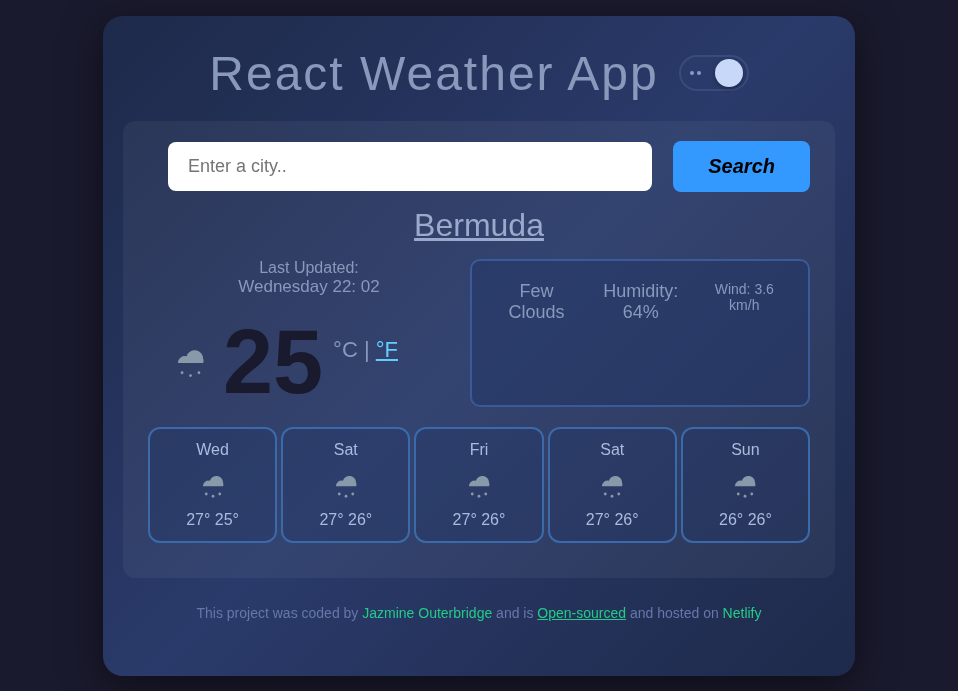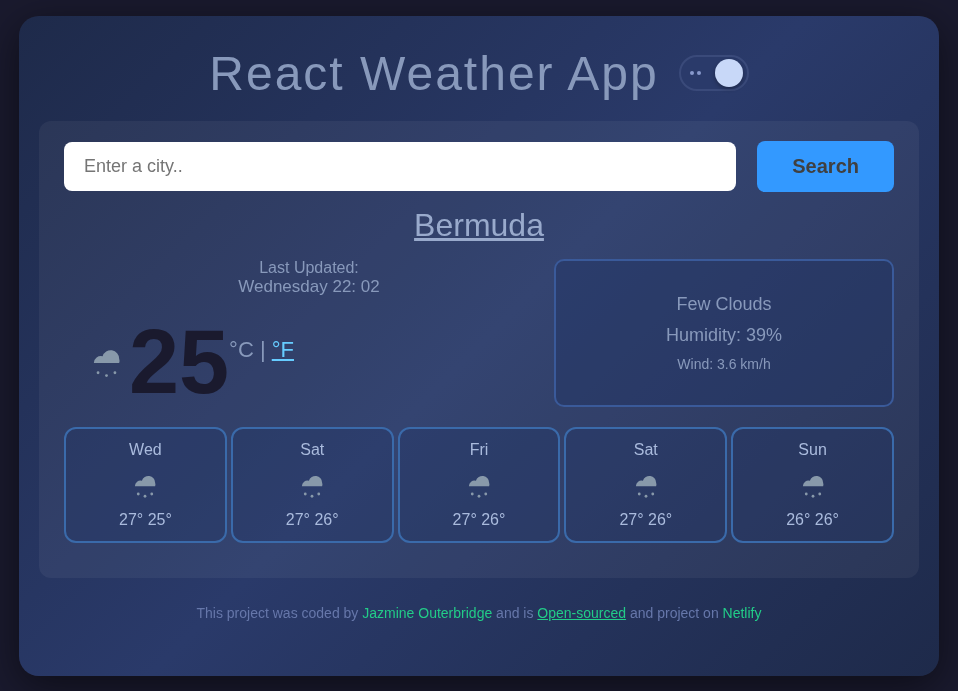--- a/index.html
+++ b/index.html
@@ -7,21 +7,21 @@
       background: #1a1a2e;
       display: flex;
       justify-content: center;
       align-items: center;
       min-height: 100vh;
       font-family: Arial, sans-serif;
     }
     .app-container {
       background: linear-gradient(135deg, #1e2a4a 0%, #2a3a6a 50%, #1e2a4a 100%);
       border-radius: 20px;
-      width: 920px;
+      width: 752px;
       min-height: 660px;
       padding: 20px;
       box-shadow: 0 10px 40px rgba(0,0,0,0.5);
       display: flex;
       flex-direction: column;
     }
     .header {
       display: flex;
       align-items: center;
       justify-content: center;
@@ -69,40 +69,42 @@
     .search-area {
       background: rgba(255,255,255,0.05);
       border-radius: 12px;
       padding: 20px 25px 25px;
       margin-bottom: 15px;
     }
     .search-row {
       display: flex;
       gap: 21px;
       align-items: center;
+      margin-left: 20px;
     }
     .search-input {
       flex: 1;
       padding: 14px 20px;
       border-radius: 8px;
       border: none;
       background: #ffffff;
       font-size: 18px;
       color: #aaa;
       outline: none;
     }
     .search-button {
       background: #3399ff;
-      color: #404040;
+      color: #000000;
       border: none;
       border-radius: 8px;
       padding: 14px 35px;
       font-size: 20px;
       cursor: pointer;
       font-weight: bold;
+      font-style: italic;
     }
     .city-name {
       font-size: 32px;
       color: #99aacc;
       text-decoration: underline;
       text-align: left;
       padding: 20px 0 5px;
     }
     .main-weather {
       display: flex;
@@ -118,21 +120,21 @@
       font-size: 16px;
     }
     .last-updated-time {
       color: #8899bb;
       font-size: 17px;
       margin-bottom: 20px;
     }
     .temp-display {
       display: flex;
       align-items: center;
-      gap: 0;
+      gap: 10px;
     }
     .temp-number {
       font-size: 90px;
       color: #1a1a2e;
       font-weight: bold;
       line-height: 1;
     }
     .temp-units {
       font-size: 22px;
       color: #8899bb;
@@ -150,41 +152,41 @@
       text-decoration: underline;
       cursor: pointer;
     }
     .right-panel {
       width: 340px;
       border: 2px solid #3a5a9a;
       border-radius: 10px;
       padding: 20px 22px;
       background: rgba(30,50,100,0.4);
       display: flex;
-      flex-direction: column;
+      flex-direction: row;
       justify-content: center;
       gap: 10px;
     }
     .weather-desc {
       color: #8899bb;
       font-size: 18px;
     }
     .weather-humidity {
       color: #8899bb;
       font-size: 18px;
     }
     .weather-wind {
       color: #8899bb;
       font-size: 14px;
     }
     .forecast-row {
       display: flex;
       gap: 4px;
       padding: 10px 0;
-      justify-content: flex-end;
+      justify-content: flex-start;
     }
     .forecast-card {
       flex: 1;
       border: 2px solid #3a6aaa;
       border-radius: 12px;
       padding: 12px 8px;
       background: rgba(30,50,100,0.3);
       display: flex;
       flex-direction: column;
       align-items: center;
@@ -274,21 +276,21 @@
           <div class="temp-units">
             <span class="temp-unit-c">°C</span>
             <span class="temp-unit-separator"> | </span>
             <span class="temp-unit-f">°F</span>
           </div>
         </div>
       </div>
 
       <div class="right-panel">
         <div class="weather-desc">Few Clouds</div>
-        <div class="weather-humidity">Humidity: 39%</div>
+        <div class="weather-humidity">Humidity: 64%</div>
         <div class="weather-wind">Wind: 3.6 km/h</div>
       </div>
     </div>
 
     <div class="forecast-row" id="forecast-row">
     <div class="forecast-card">
       <div class="forecast-day">Wed</div>
       <svg class="cloud-svg-small" viewBox="0 0 64 64" xmlns="http://www.w3.org/2000/svg">
         <path d="M50 28a12 12 0 00-23.5-3.5A10 10 0 0014 34a10 10 0 000 0h36a8 8 0 000-6z" fill="#8899aa"></path>
         <circle cx="20" cy="48" r="2.5" fill="#8899aa"></circle>
@@ -338,17 +340,17 @@
       <div class="forecast-temps">26° 26°</div>
     </div>
       </div>
   </div>
 
   <div class="footer">
     <span>This project was coded by </span>
     <span class="footer-link-1">Jazmine Outerbridge</span>
     <span> and is </span>
     <span class="footer-link-2">Open-sourced</span>
-    <span> and project on </span>
+    <span> and hosted on </span>
     <span class="footer-link-3">Netlify</span>
   </div>
 
 </div>
 
 </body></html>

